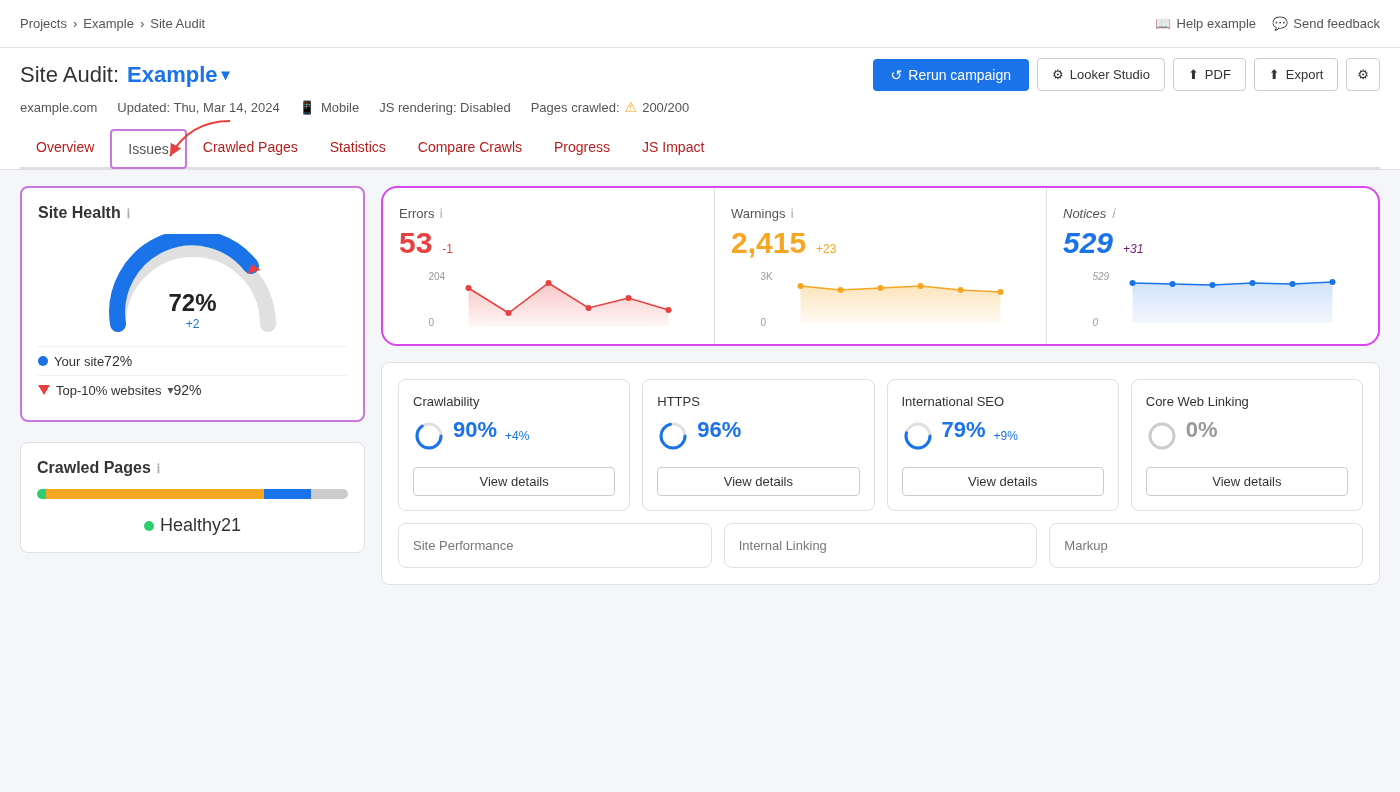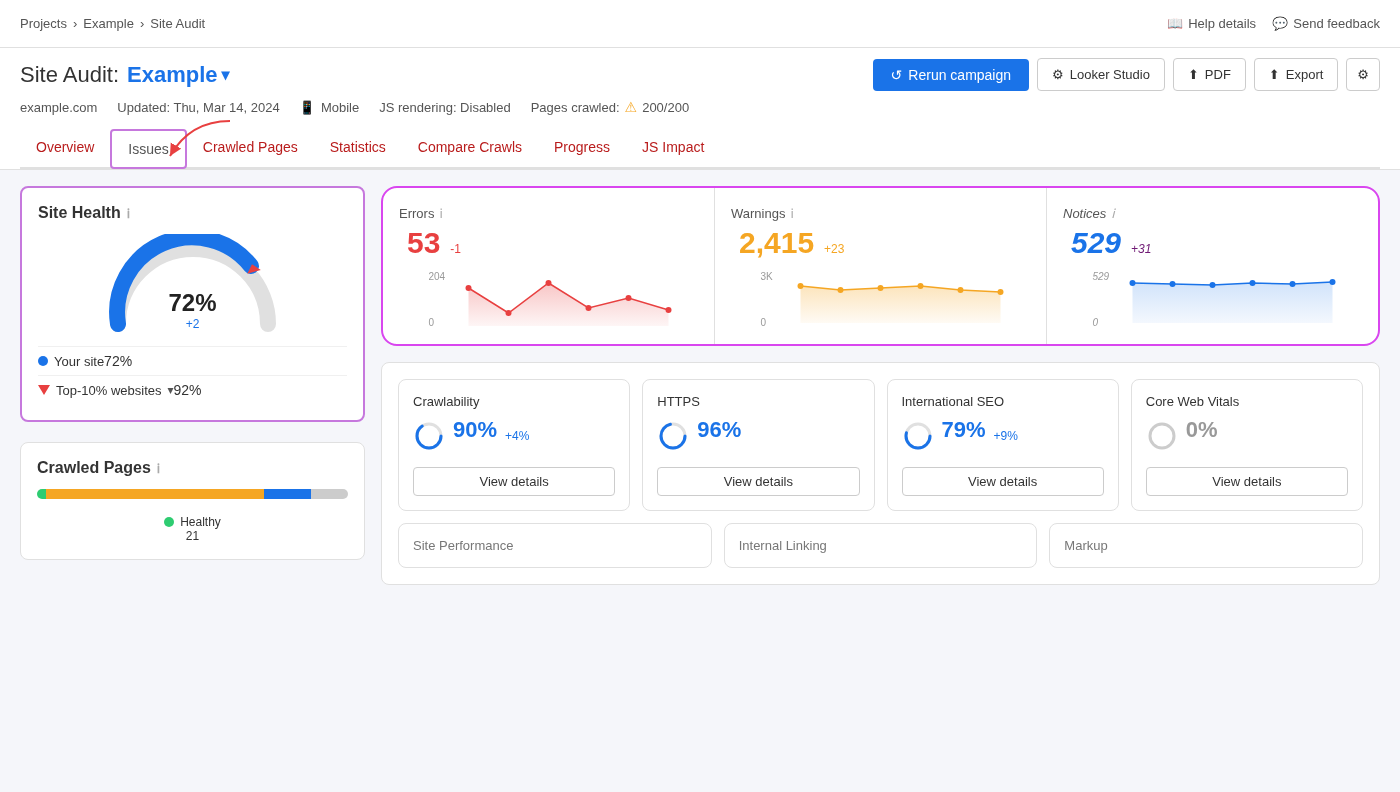--- a/index.html
+++ b/index.html
@@ -67,32 +67,32 @@
 
     
     .crawled-card { background: #fff; border-radius: 8px; padding: 16px; border: 1px solid #e0e0e0; }
     .crawled-count { font-size: 36px; font-weight: 700; color: #222; }
     .crawled-label { font-size: 13px; color: #777; margin-left: 6px; }
     .progress-bar { display: flex; height: 10px; border-radius: 5px; overflow: hidden; margin: 10px 0; }
     .bar-green { background: #2ecc71; }
     .bar-orange { background: #f5a623; }
     .bar-blue { background: #1a73e8; }
     .bar-gray { background: #ccc; }
-    .healthy-row { display: flex; justify-content: space-between; align-items: center; font-size: 12px; padding-top: 6px; flex-direction: column; }
+    .healthy-row { display: flex; justify-content: center; align-items: center; font-size: 18px; padding-top: 6px; }
     .dot-green { width: 10px; height: 10px; border-radius: 50%; background: #2ecc71; }
 
     
     .right-panel { flex: 1; display: flex; flex-direction: column; gap: 16px; }
 
     
     .stats-row { display: flex; gap: 0; background: #fff; border-radius: 16px; border: 2px solid #d946ef; overflow: hidden; }
     .stat-card { flex: 1; padding: 16px; border-right: 1px solid #e0e0e0; }
     .stat-card:last-child { border-right: none; font-style: italic; }
     .stat-label { font-size: 13px; color: #555; display: flex; align-items: center; gap: 5px; margin-bottom: 4px; }
-    .stat-number { font-size: 30px; font-weight: 700; margin-left: 8px; }
+    .stat-number { font-size: 30px; font-weight: 700; }
     .stat-number.red { color: #e84040; }
     .stat-number.orange { color: #f5a623; }
     .stat-number.blue { color: #1a73e8; }
     .stat-change { font-size: 12px; margin-left: 6px; }
     .stat-change.neg { color: #e84040; }
     .stat-change.pos { color: #f5a623; }
     .stat-change.pos-blue { color: #701a75; }
     .mini-chart { height: 60px; margin-top: 8px; }
 
     
@@ -121,21 +121,21 @@
   <div class="breadcrumb">
     <span>Projects</span>
     <span>›</span>
     <span>Example</span>
     <span>›</span>
     <span>Site Audit</span>
   </div>
   <div class="top-actions">
     <a class="top-link">
       <span>📖</span>
-      <span>Help details</span>
+      <span>Help example</span>
     </a>
     <a class="top-link">
       <span>💬</span>
       <span>Send feedback</span>
     </a>
   </div>
 </div>
 
 <div class="header">
   <div class="header-row1">
@@ -407,21 +407,21 @@
               <circle cx="16" cy="16" r="12" stroke="#e0e0e0" stroke-width="3" fill="none"></circle>
               <circle cx="16" cy="16" r="12" stroke="#1a73e8" stroke-width="3" fill="none" stroke-dasharray="59.56 75.4" stroke-dashoffset="18.85" stroke-linecap="round"></circle>
             </svg>
             <span class="report-score">79%</span>
             <span class="score-change">+9%</span>
           </div>
           <button class="view-details-btn">View details</button>
         </div>
 
         <div class="report-card">
-          <div class="report-name">Core Web Vitals</div>
+          <div class="report-name">Core Web Linking</div>
           <div class="circ-wrapper">
             <svg width="32" height="32" viewBox="0 0 32 32">
               <circle cx="16" cy="16" r="12" stroke="#ccc" stroke-width="3" fill="none"></circle>
             </svg>
             <span class="report-score gray">0%</span>
           </div>
           <button class="view-details-btn">View details</button>
         </div>
 
       </div>

